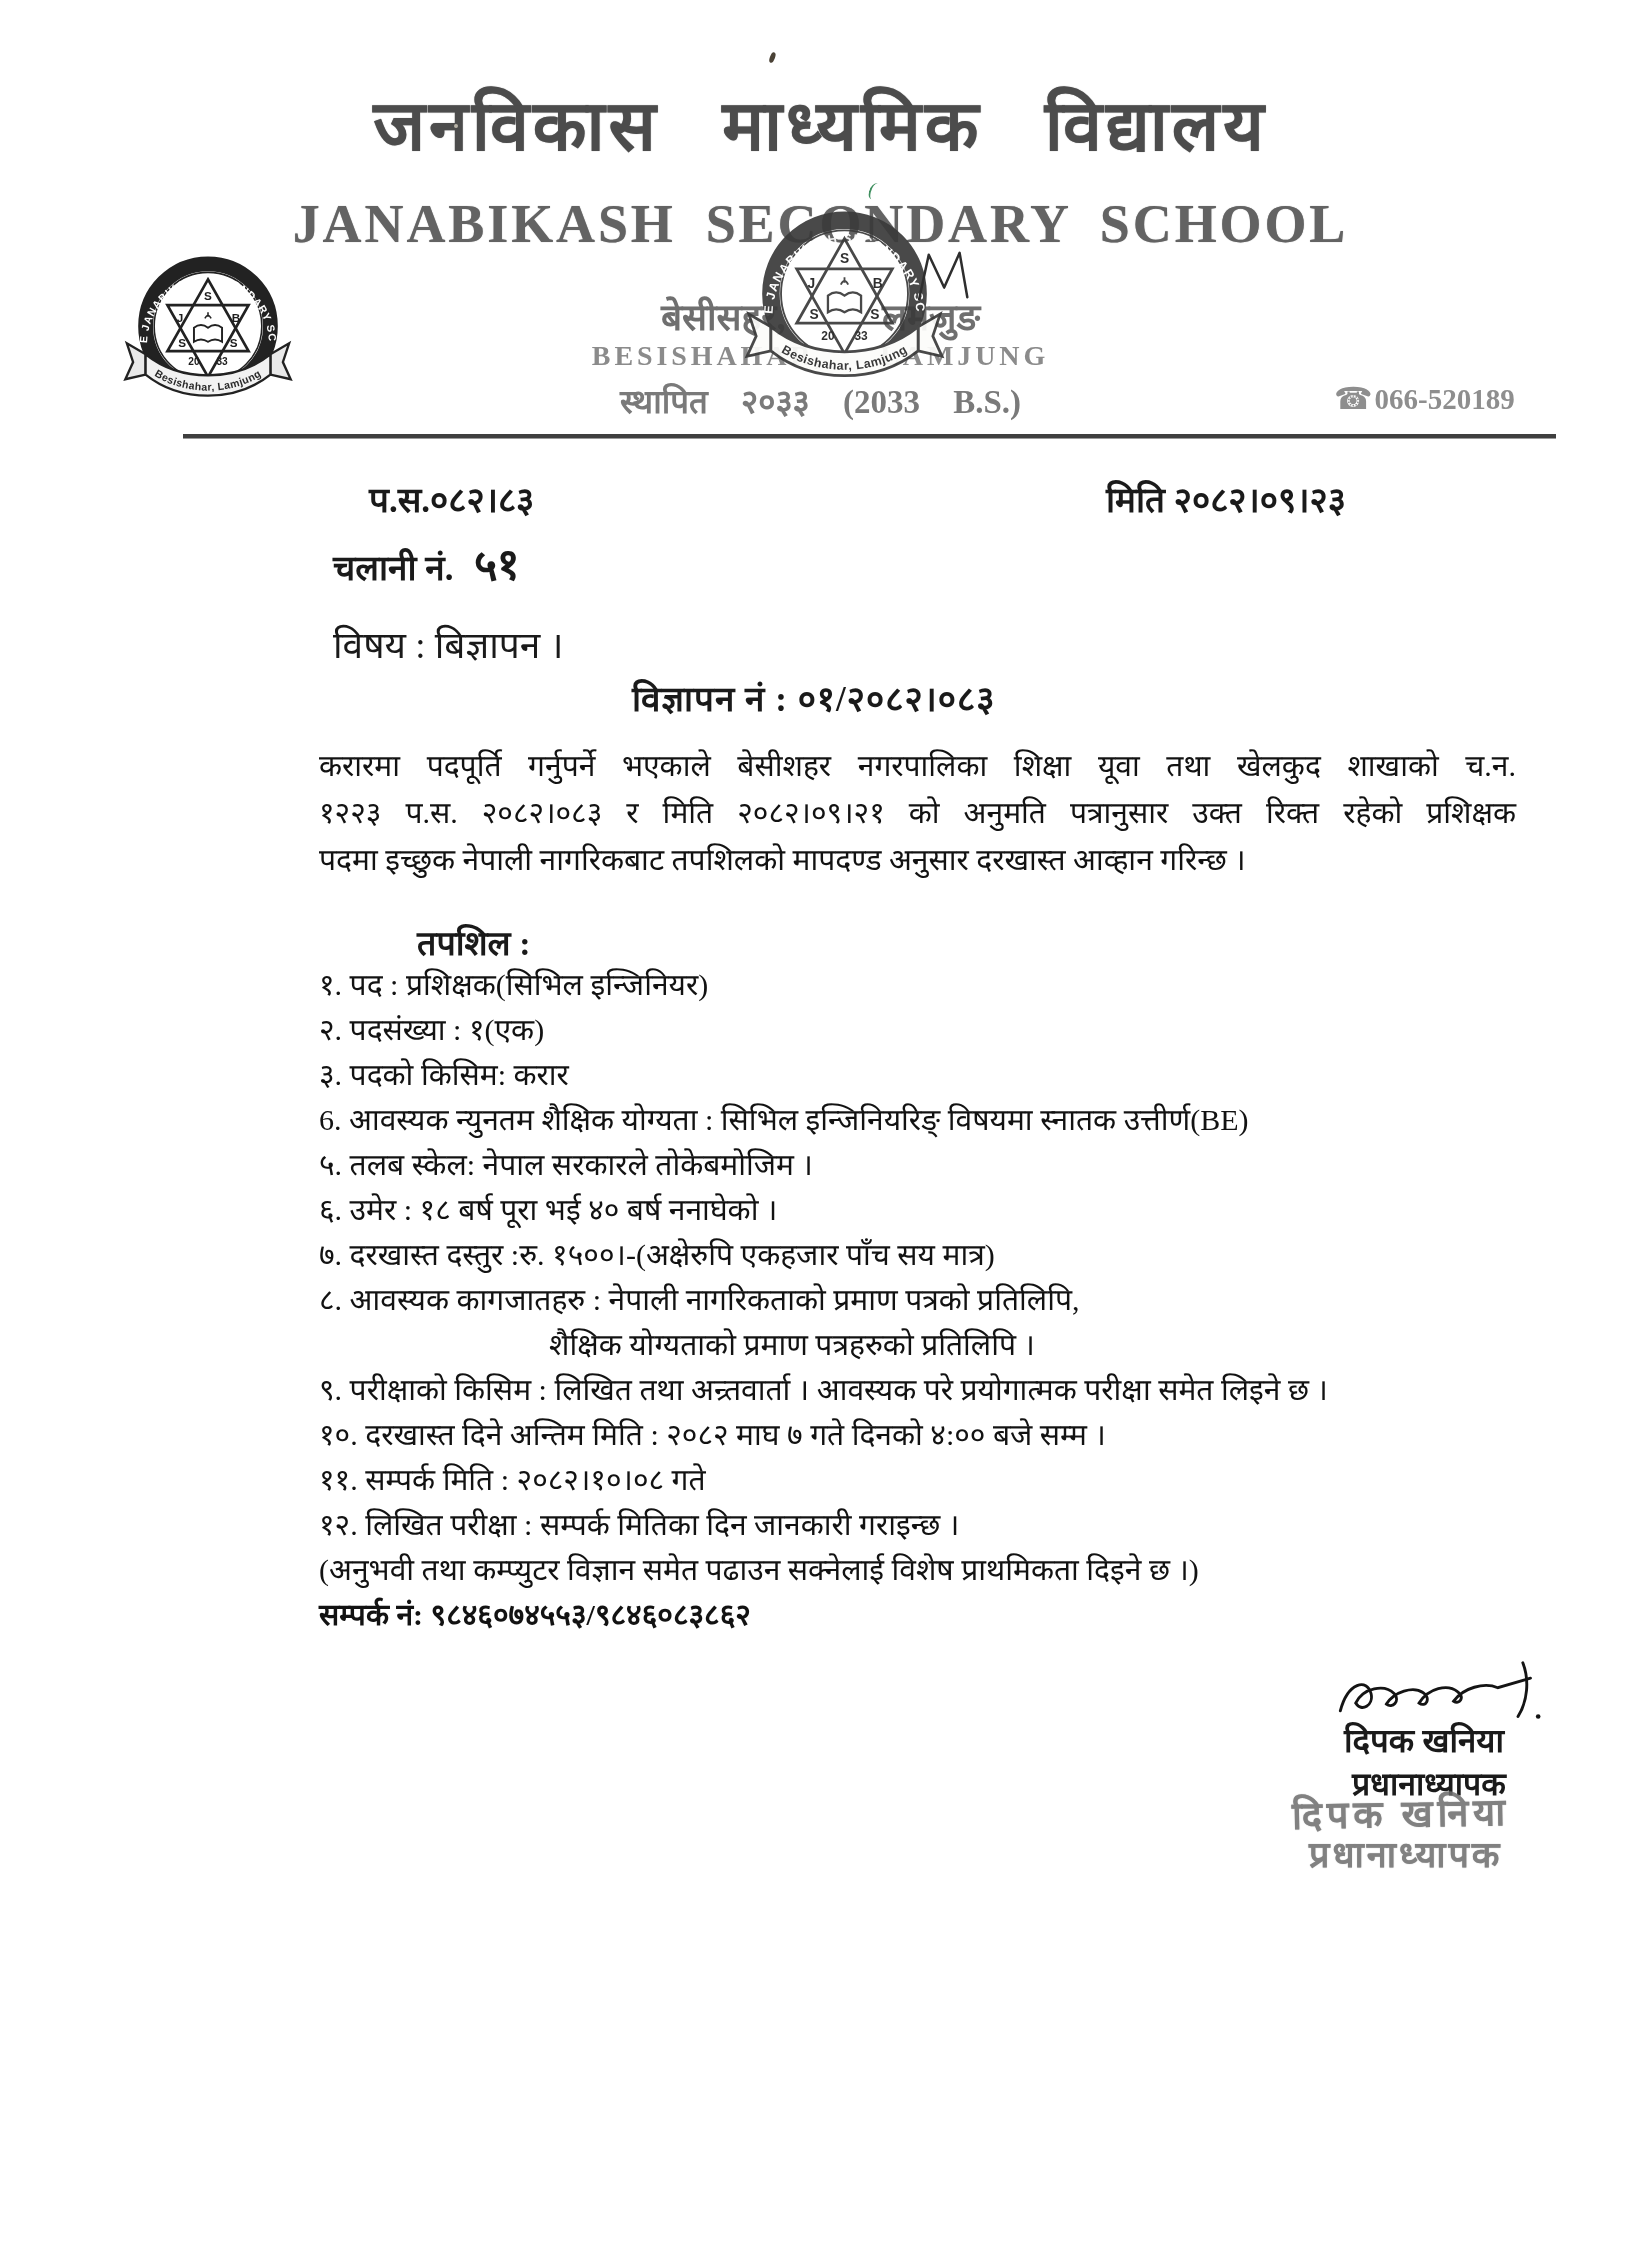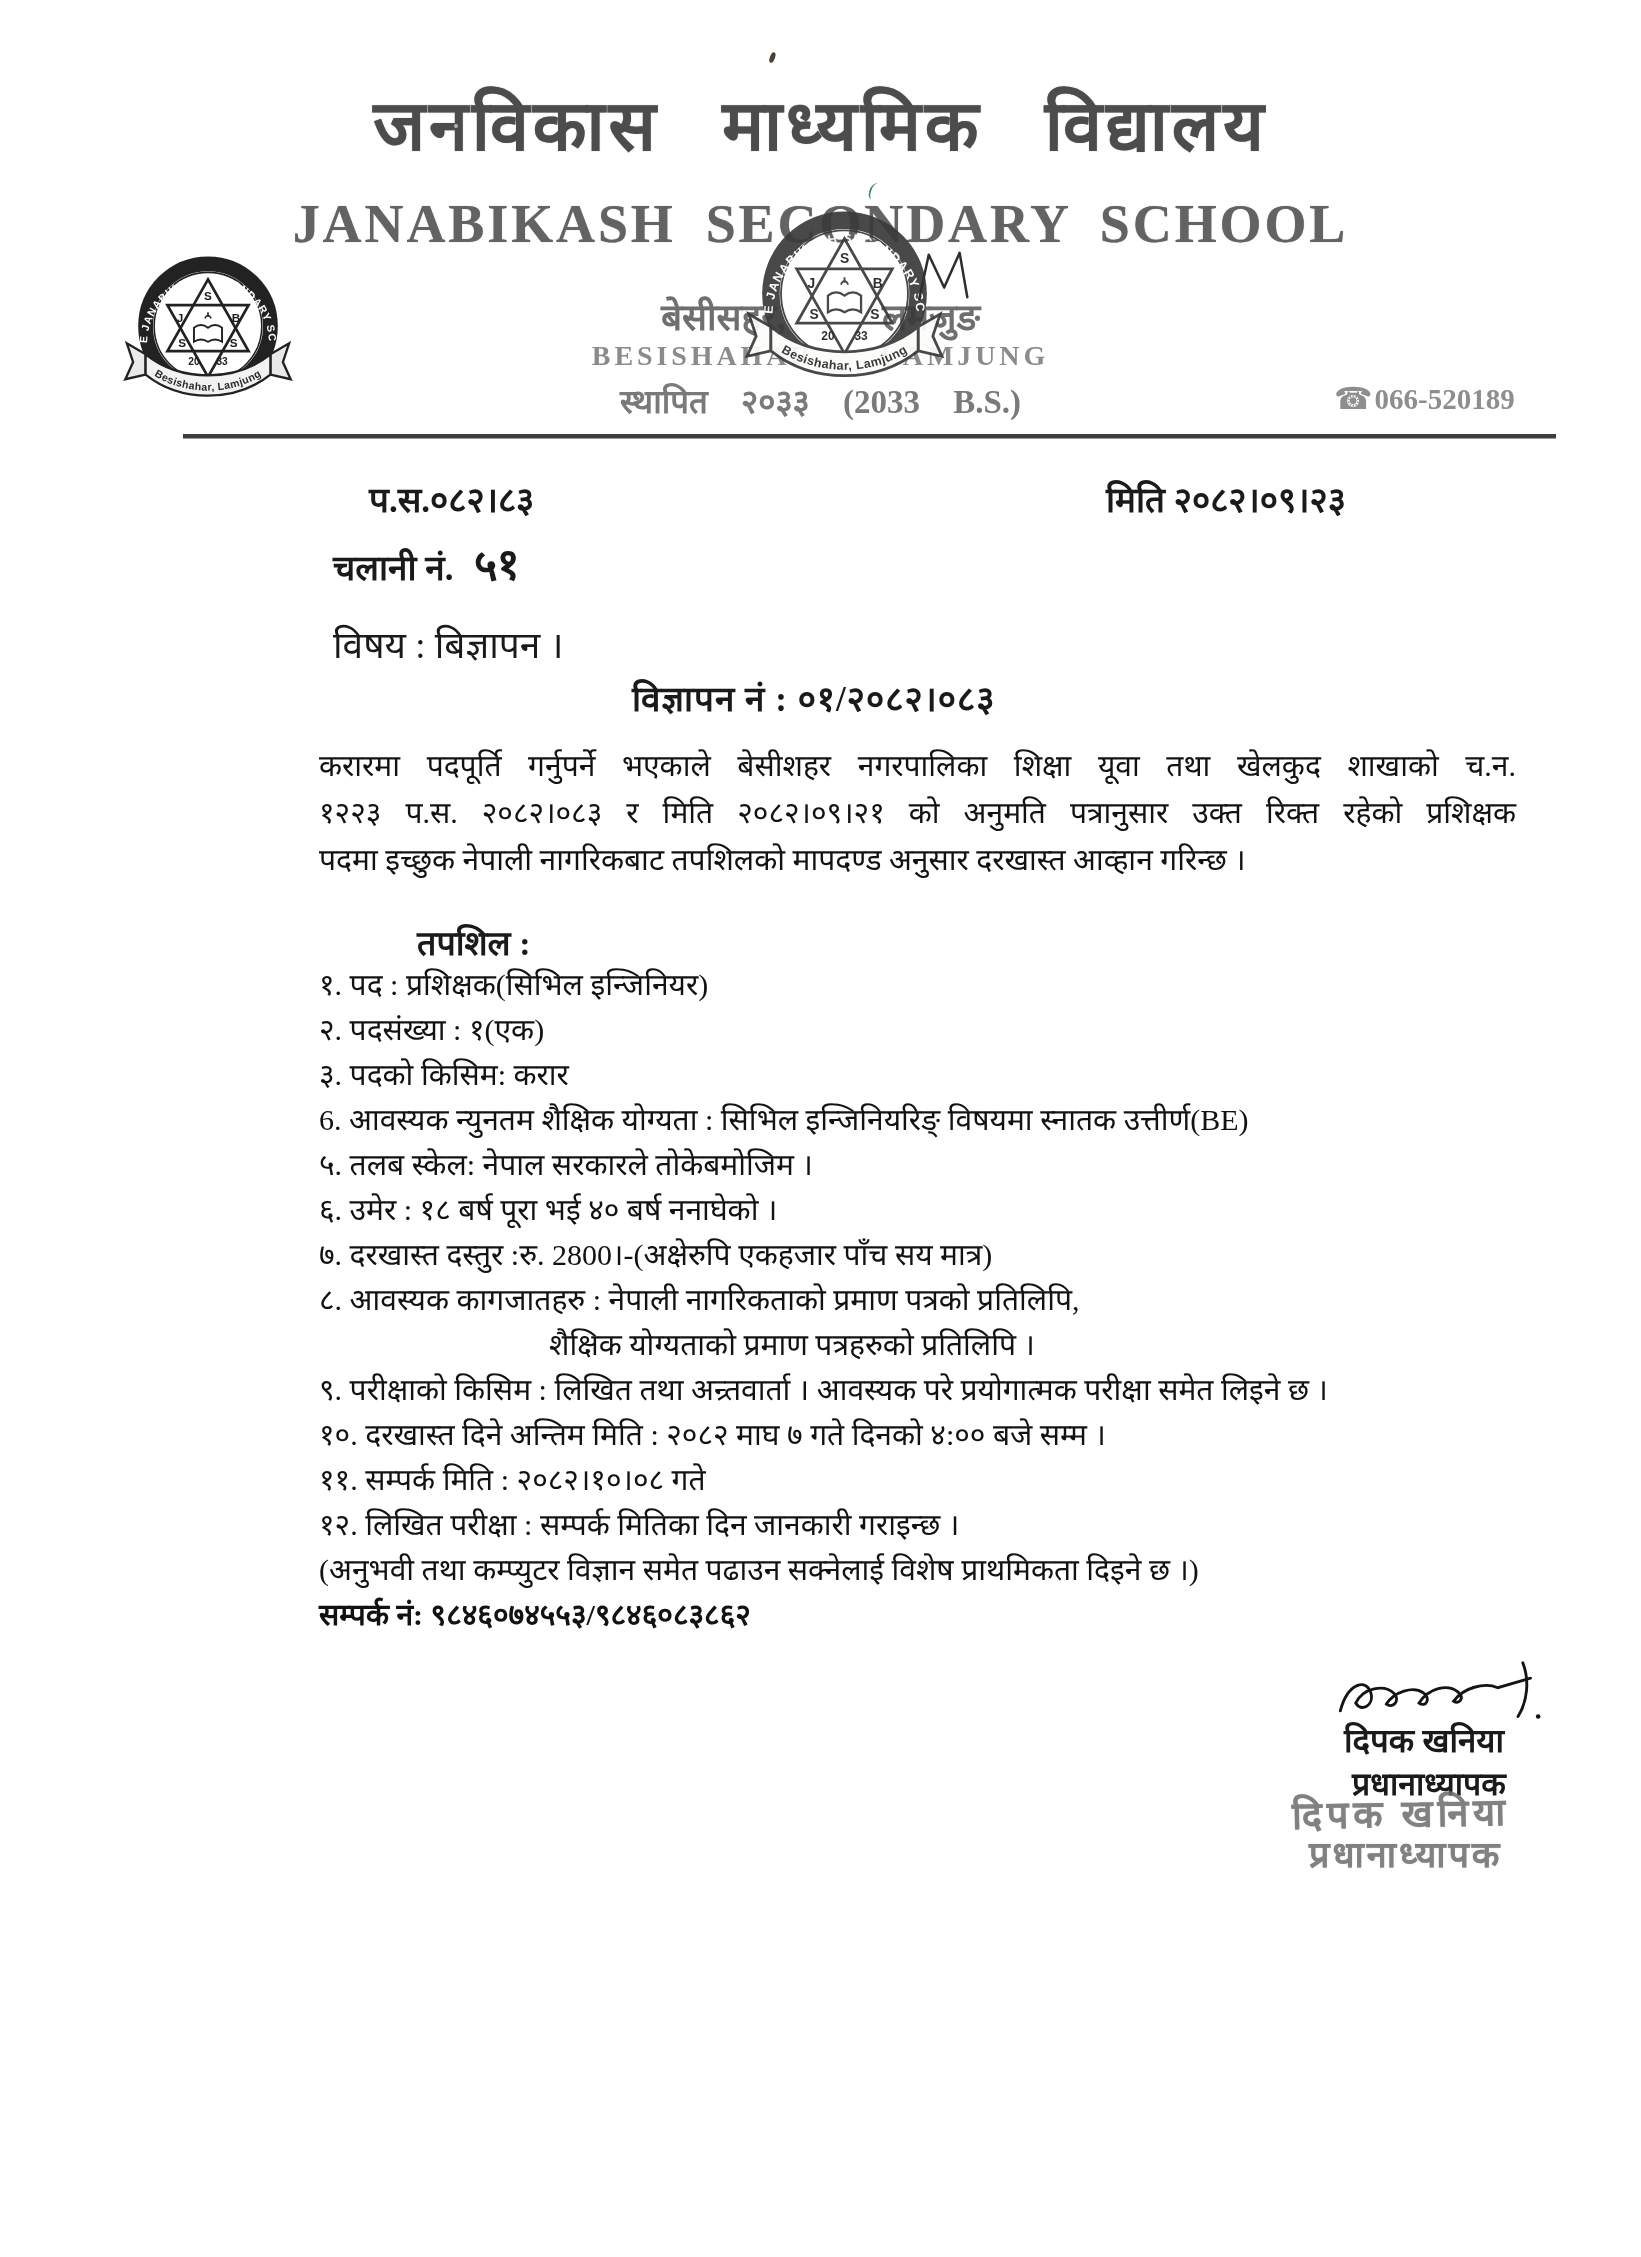--- a/index.html
+++ b/index.html
@@ -161,21 +161,21 @@
 
   <div class="abs tapshil">तपशिल :</div>
 
   <div class="abs items">
     <div>१. पद : प्रशिक्षक(सिभिल इन्जिनियर)</div>
     <div>२. पदसंख्या : १(एक)</div>
     <div>३. पदको किसिम: करार</div>
     <div>6. आवस्यक न्युनतम शैक्षिक योग्यता : सिभिल इन्जिनियरिङ् विषयमा स्नातक उत्तीर्ण(BE)</div>
     <div>५. तलब स्केल: नेपाल सरकारले तोकेबमोजिम ।</div>
     <div>६. उमेर : १८ बर्ष पूरा भई ४० बर्ष ननाघेको ।</div>
-    <div>७. दरखास्त दस्तुर :रु. 2800।-(अक्षेरुपि एकहजार पाँच सय मात्र)</div>
+    <div>७. दरखास्त दस्तुर :रु. १५००।-(अक्षेरुपि एकहजार पाँच सय मात्र)</div>
     <div>८. आवस्यक कागजातहरु :  नेपाली नागरिकताको प्रमाण पत्रको प्रतिलिपि,</div>
     <div class="cont">शैक्षिक योग्यताको प्रमाण पत्रहरुको प्रतिलिपि ।</div>
     <div>९. परीक्षाको किसिम : लिखित तथा अन्र्तवार्ता । आवस्यक परे प्रयोगात्मक परीक्षा समेत लिइने छ ।</div>
     <div>१०. दरखास्त दिने अन्तिम मिति : २०८२ माघ ७ गते दिनको ४:०० बजे सम्म ।</div>
     <div>११. सम्पर्क मिति : २०८२।१०।०८ गते</div>
     <div>१२. लिखित परीक्षा : सम्पर्क मितिका दिन जानकारी गराइन्छ ।</div>
     <div class="note-line">(अनुभवी तथा कम्प्युटर विज्ञान समेत पढाउन सक्नेलाई विशेष प्राथमिकता दिइने छ ।)</div>
     <div class="contact-line">सम्पर्क नं: ९८४६०७४५५३/९८४६०८३८६२</div>
   </div>
 

